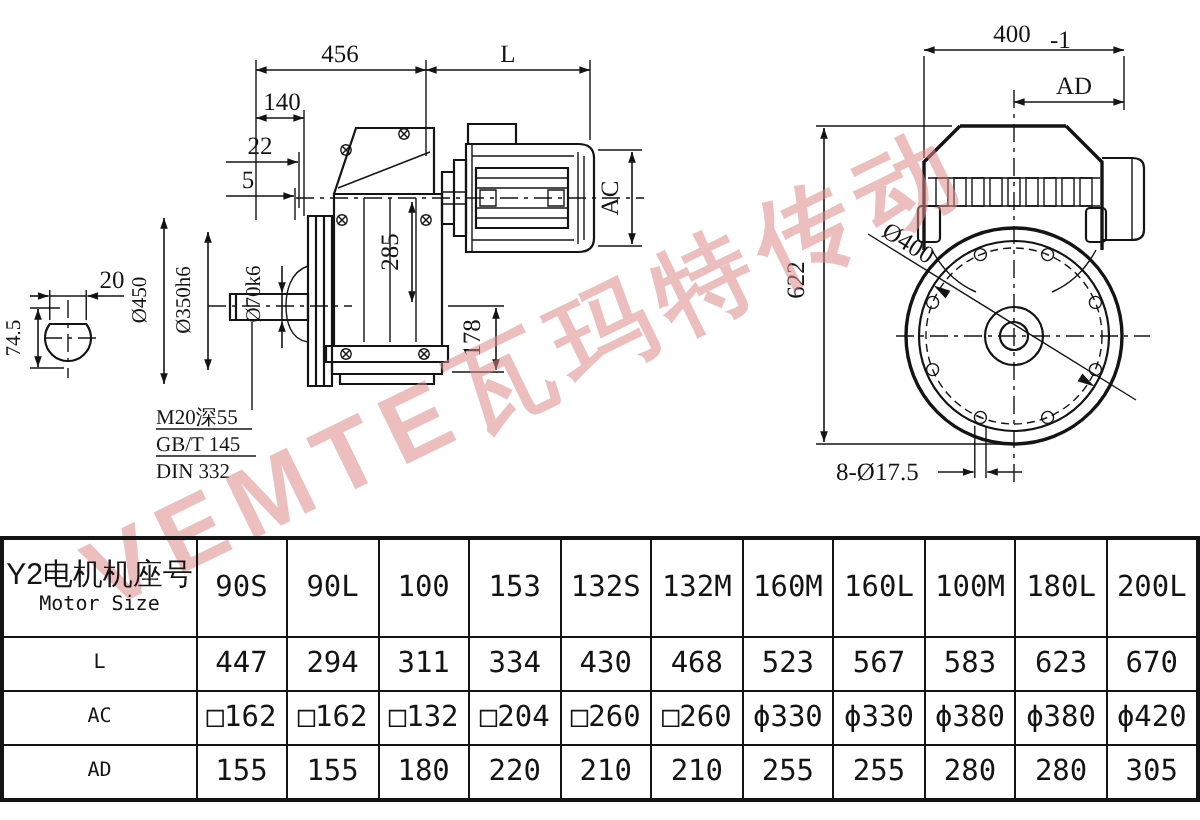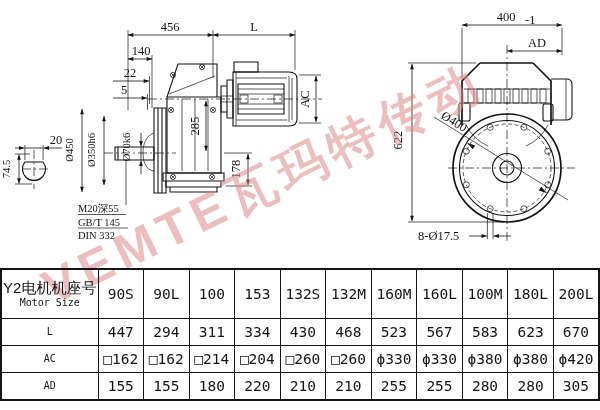--- a/index.html
+++ b/index.html
@@ -247,21 +247,21 @@
       <td class="cell">523</td>
       <td class="cell">567</td>
       <td class="cell">583</td>
       <td class="cell">623</td>
       <td class="cell">670</td>
     </tr>
     <tr class="drow">
       <th class="mono">AC</th>
       <td class="cell">□162</td>
       <td class="cell">□162</td>
-      <td class="cell">□214</td>
+      <td class="cell">□132</td>
       <td class="cell">□204</td>
       <td class="cell">□260</td>
       <td class="cell">□260</td>
       <td class="cell">ϕ330</td>
       <td class="cell">ϕ330</td>
       <td class="cell">ϕ380</td>
       <td class="cell">ϕ380</td>
       <td class="cell">ϕ420</td>
     </tr>
     <tr class="drow">

